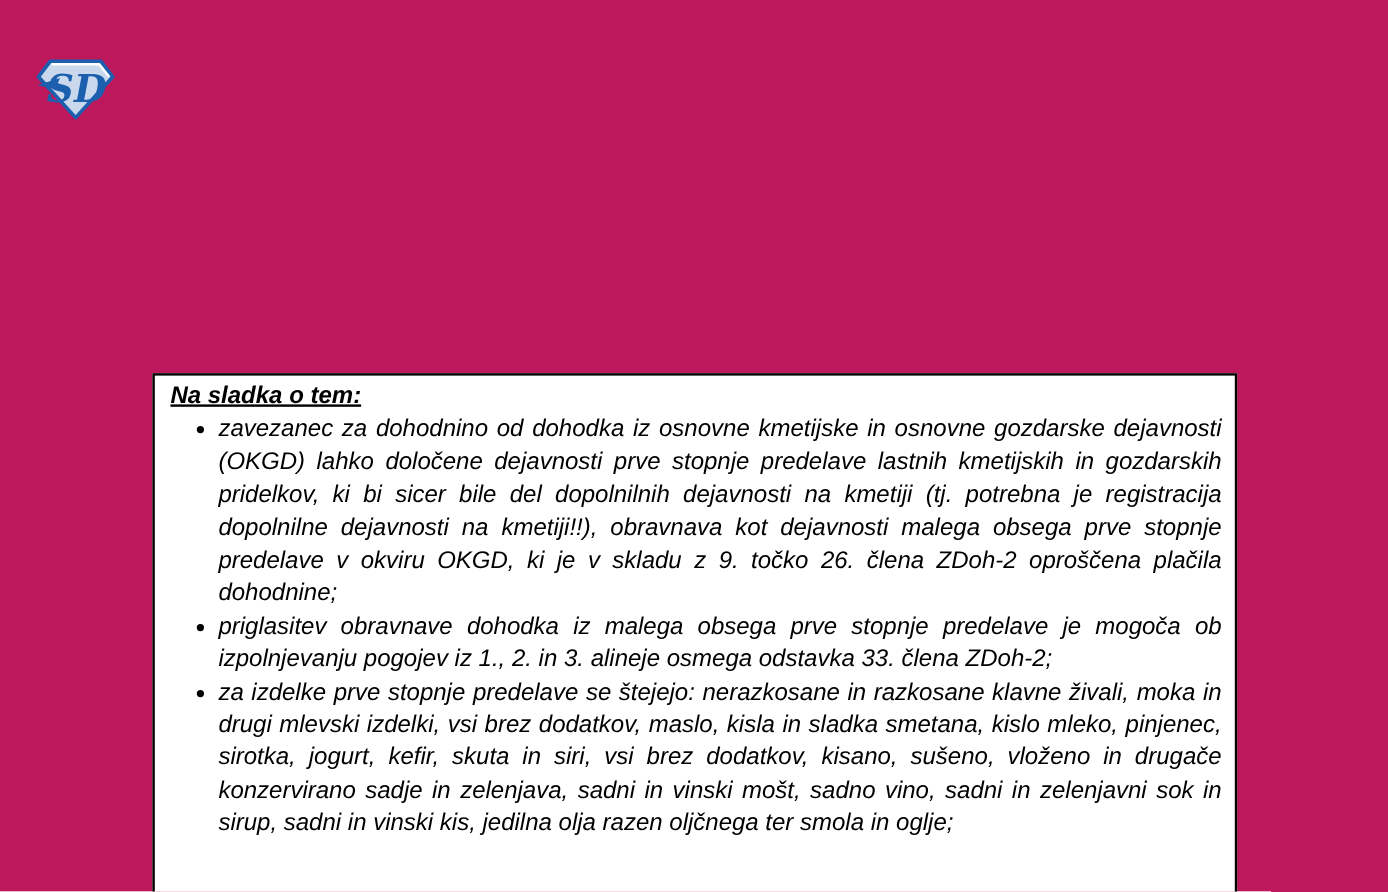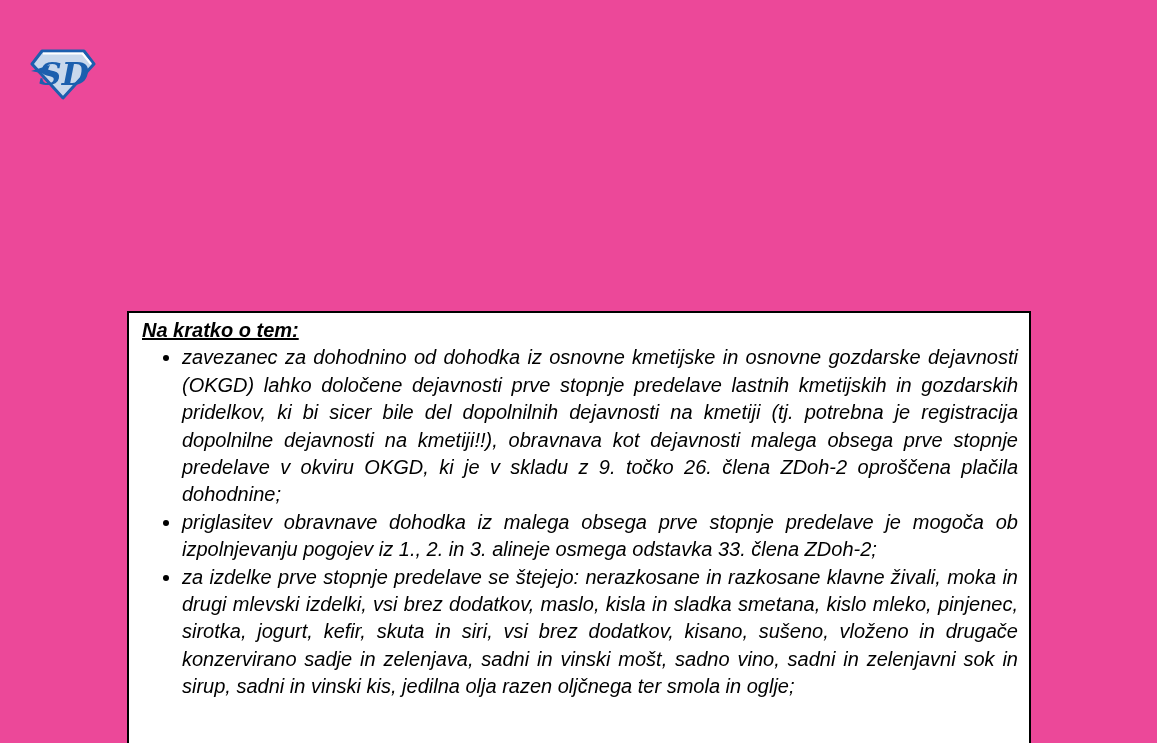--- a/index.html
+++ b/index.html
@@ -5,21 +5,21 @@
   * { box-sizing: border-box; }
   html, body { margin: 0; padding: 0; }
   body {
     width: 1157px; height: 743px;
     background: #ffffff;
     overflow: hidden;
     position: relative;
     font-family: "Liberation Sans", sans-serif;
     color: #000;
   }
-  .page { position: absolute; inset: 0; background: #ec4899; }
+  .page { position: absolute; inset: 0; background: #be185d; }
   .logo {
     position: absolute; left: 30px; top: 48px;
     width: 66px; height: 52px;
   }
   .logo svg { width: 100%; height: 100%; display: block; }
   .title-block {
     position: absolute; left: 127px; top: 166px; width: 904px;
     text-align: center;
     font-weight: bold;
     font-size: 24.5px;
@@ -59,21 +59,21 @@
     <svg viewBox="0 0 66 52" aria-hidden="true">
       <polygon points="12,3 54,3 64,16 33,50 2,16" fill="#c9d8ec" stroke="#1c5fae" stroke-width="3" stroke-linejoin="round"></polygon>
       <polyline points="13,5.5 52.5,5.5 61,16" fill="none" stroke="#ffffff" stroke-width="2"></polyline>
       <polygon points="1,23 20,17 16,26" fill="#1c5fae"></polygon>
       <text x="9" y="37" font-family="'DejaVu Serif', serif" font-style="italic" font-weight="bold" font-size="32" fill="#1c5fae" textLength="50" lengthAdjust="spacingAndGlyphs">SD</text>
     </svg>
   </div>
 
 
   <div class="info-box">
-    <div class="info-heading">Na kratko o tem:</div>
+    <div class="info-heading">Na sladka o tem:</div>
     <ul class="info-list">
       <li>zavezanec za dohodnino od dohodka iz osnovne kmetijske in osnovne gozdarske dejavnosti (OKGD) lahko določene dejavnosti prve stopnje predelave lastnih kmetijskih in gozdarskih pridelkov, ki bi sicer bile del dopolnilnih dejavnosti na kmetiji (tj. potrebna je registracija dopolnilne dejavnosti na kmetiji!!), obravnava kot dejavnosti malega obsega prve stopnje predelave v okviru OKGD, ki je v skladu z 9. točko 26. člena ZDoh-2 oproščena plačila dohodnine;</li>
       <li>priglasitev obravnave dohodka iz malega obsega prve stopnje predelave je mogoča ob izpolnjevanju pogojev iz 1., 2. in 3. alineje osmega odstavka 33. člena ZDoh-2;</li>
       <li>za izdelke prve stopnje predelave se štejejo: nerazkosane in razkosane klavne živali, moka in drugi mlevski izdelki, vsi brez dodatkov, maslo, kisla in sladka smetana, kislo mleko, pinjenec, sirotka, jogurt, kefir, skuta in siri, vsi brez dodatkov, kisano, sušeno, vloženo in drugače konzervirano sadje in zelenjava, sadni in vinski mošt, sadno vino, sadni in zelenjavni sok in sirup, sadni in vinski kis, jedilna olja razen oljčnega ter smola in oglje;</li>
     </ul>
   </div>
 
 </div>
 
 </body></html>

